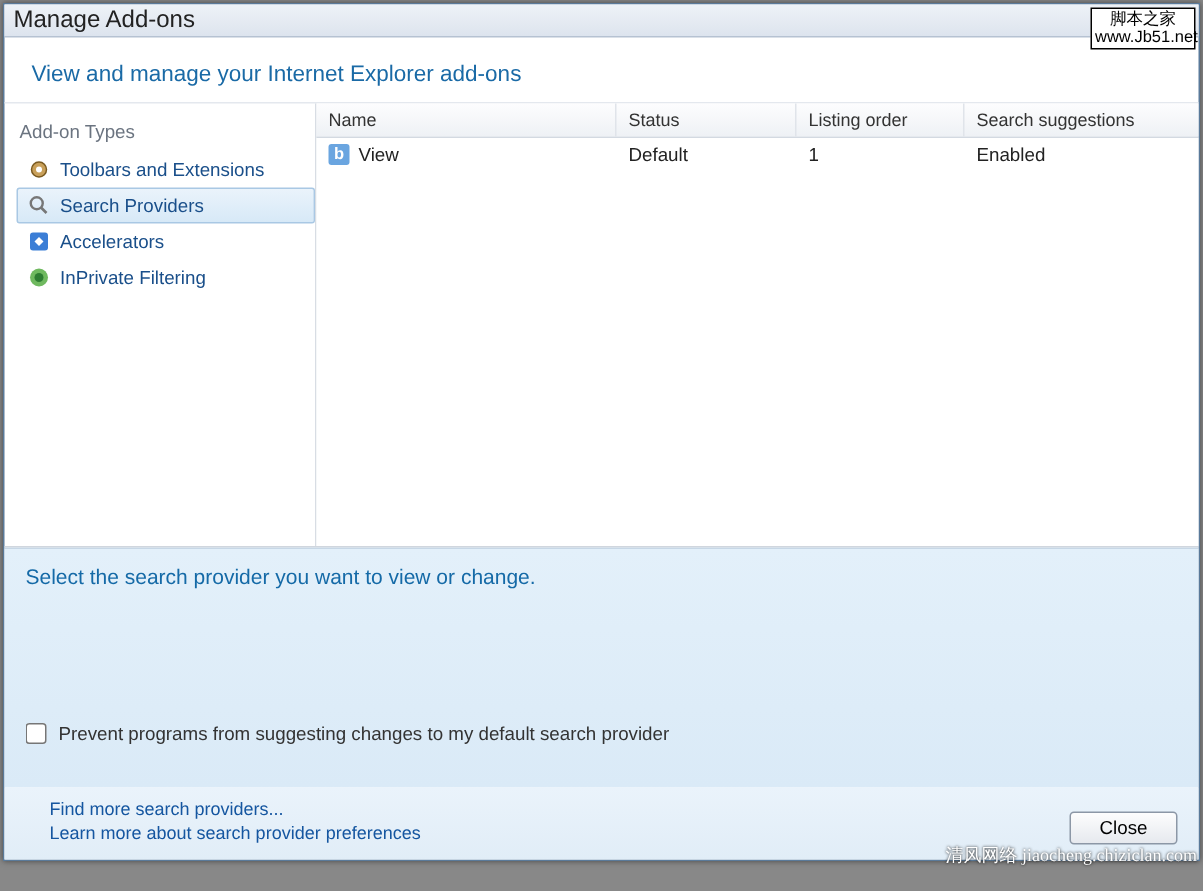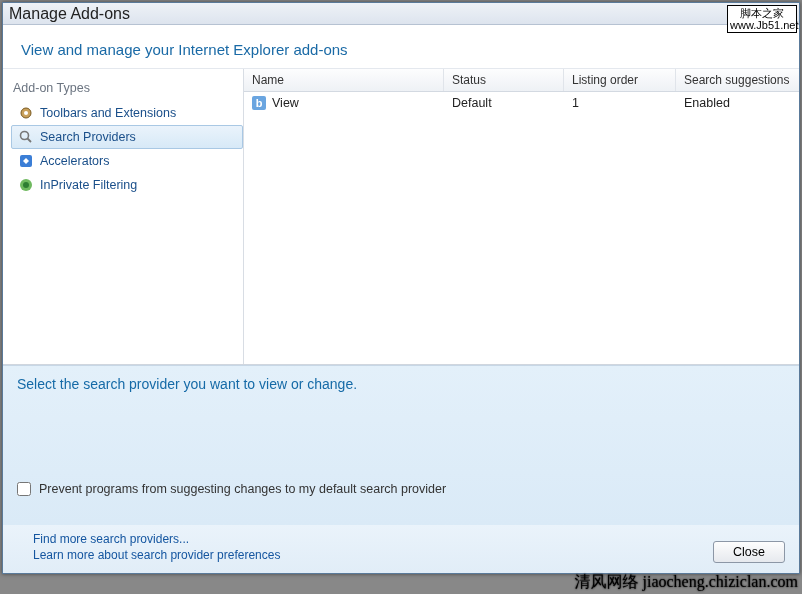--- a/index.html
+++ b/index.html
@@ -32,21 +32,21 @@
   color: #1a6aa6; font-size: 15px;
 }
 
 .body {
   flex:1; display:flex; border-top:1px solid #e4e8ee;
   border-bottom:1px solid #d0d6de;
   min-height:0;
 }
 
 .sidebar {
-  width: 241px; border-right:1px solid #d8dde4;
+  width: 208px; border-right:1px solid #d8dde4;
   padding:8px 0 0 8px; font-size:12.5px;
 }
 .sidebar-heading { color:#6b7480; padding:4px 4px 6px 2px; font-size:12.5px;}
 .sidebar-item {
   display:flex; align-items:center; gap:6px;
   padding:3px 6px; cursor:pointer; color:#1a4f8a;
   border:1px solid transparent; border-radius:2px;
 }
 .sidebar-item.selected {
   background: linear-gradient(#eaf3fb,#d7e9f7);
@@ -92,21 +92,21 @@
 .close-btn {
   min-width:72px; padding:3px 14px; font-size:12.5px;
   background:linear-gradient(#fdfdfd,#e6e9ee);
   border:1px solid #8c97a6; border-radius:3px; cursor:pointer;
 }
 
 .bing-icon { width:14px; height:14px; background:#6aa5e0; border-radius:2px; position:relative;}
 .bing-icon::after{content:"b"; position:absolute; inset:0; color:#fff; font-size:11px; line-height:14px; text-align:center; font-weight:bold;}
 
 .wm-bottom {
-  position:absolute; right:4px; bottom:1px; font-size:16px; color:#000000;
+  position:absolute; right:4px; bottom:15px; font-size:12px; color:#ffffff;
   text-shadow:0 0 2px #000; font-family: SimSun, serif;
 }
 </style>
 </head>
 <body>
 
 <div class="window">
 
   <div class="titlebar">
     <span>Manage Add-ons</span>

